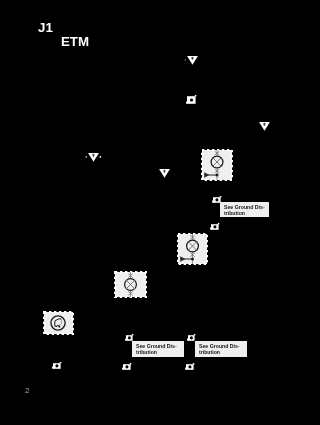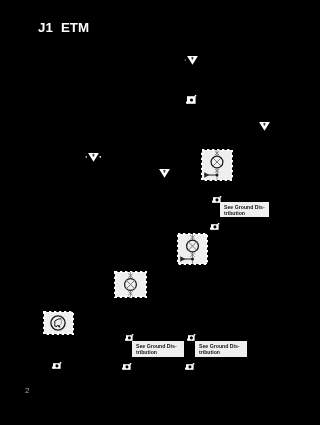--- a/index.html
+++ b/index.html
@@ -14,21 +14,21 @@
         padding:2px 0 0 4px;overflow:hidden;letter-spacing:0px;}
   .sym{position:absolute;}
   .sym svg{display:block;}
 </style>
 </head>
 <body>
 
 <div id="page">
 
   <div class="title" style="left:38px;top:21px;">J1</div>
-  <div class="title" style="left:61px;top:21px;">ETM</div>
+  <div class="title" style="left:61px;top:35px;">ETM</div>
 
   <div class="pagenum" style="left:25px;top:387px;">2</div>
 
   <div id="layer">
       <div class="sym" style="left:200px;top:148px;width:34px;height:34px;">
         <svg width="34" height="34" viewBox="0 0 34 34">
           <rect x="2" y="2" width="30" height="30" fill="#efefef"></rect>
           <rect x="2" y="2" width="30" height="30" fill="none" stroke="#ffffff" stroke-width="2" stroke-dasharray="2.3 2.7"></rect>
           <line x1="17" y1="2" x2="17" y2="8.1" stroke="#8d8d8d" stroke-width="0.9"></line>
           <line x1="17" y1="19.9" x2="17" y2="32" stroke="#8d8d8d" stroke-width="0.9"></line>

